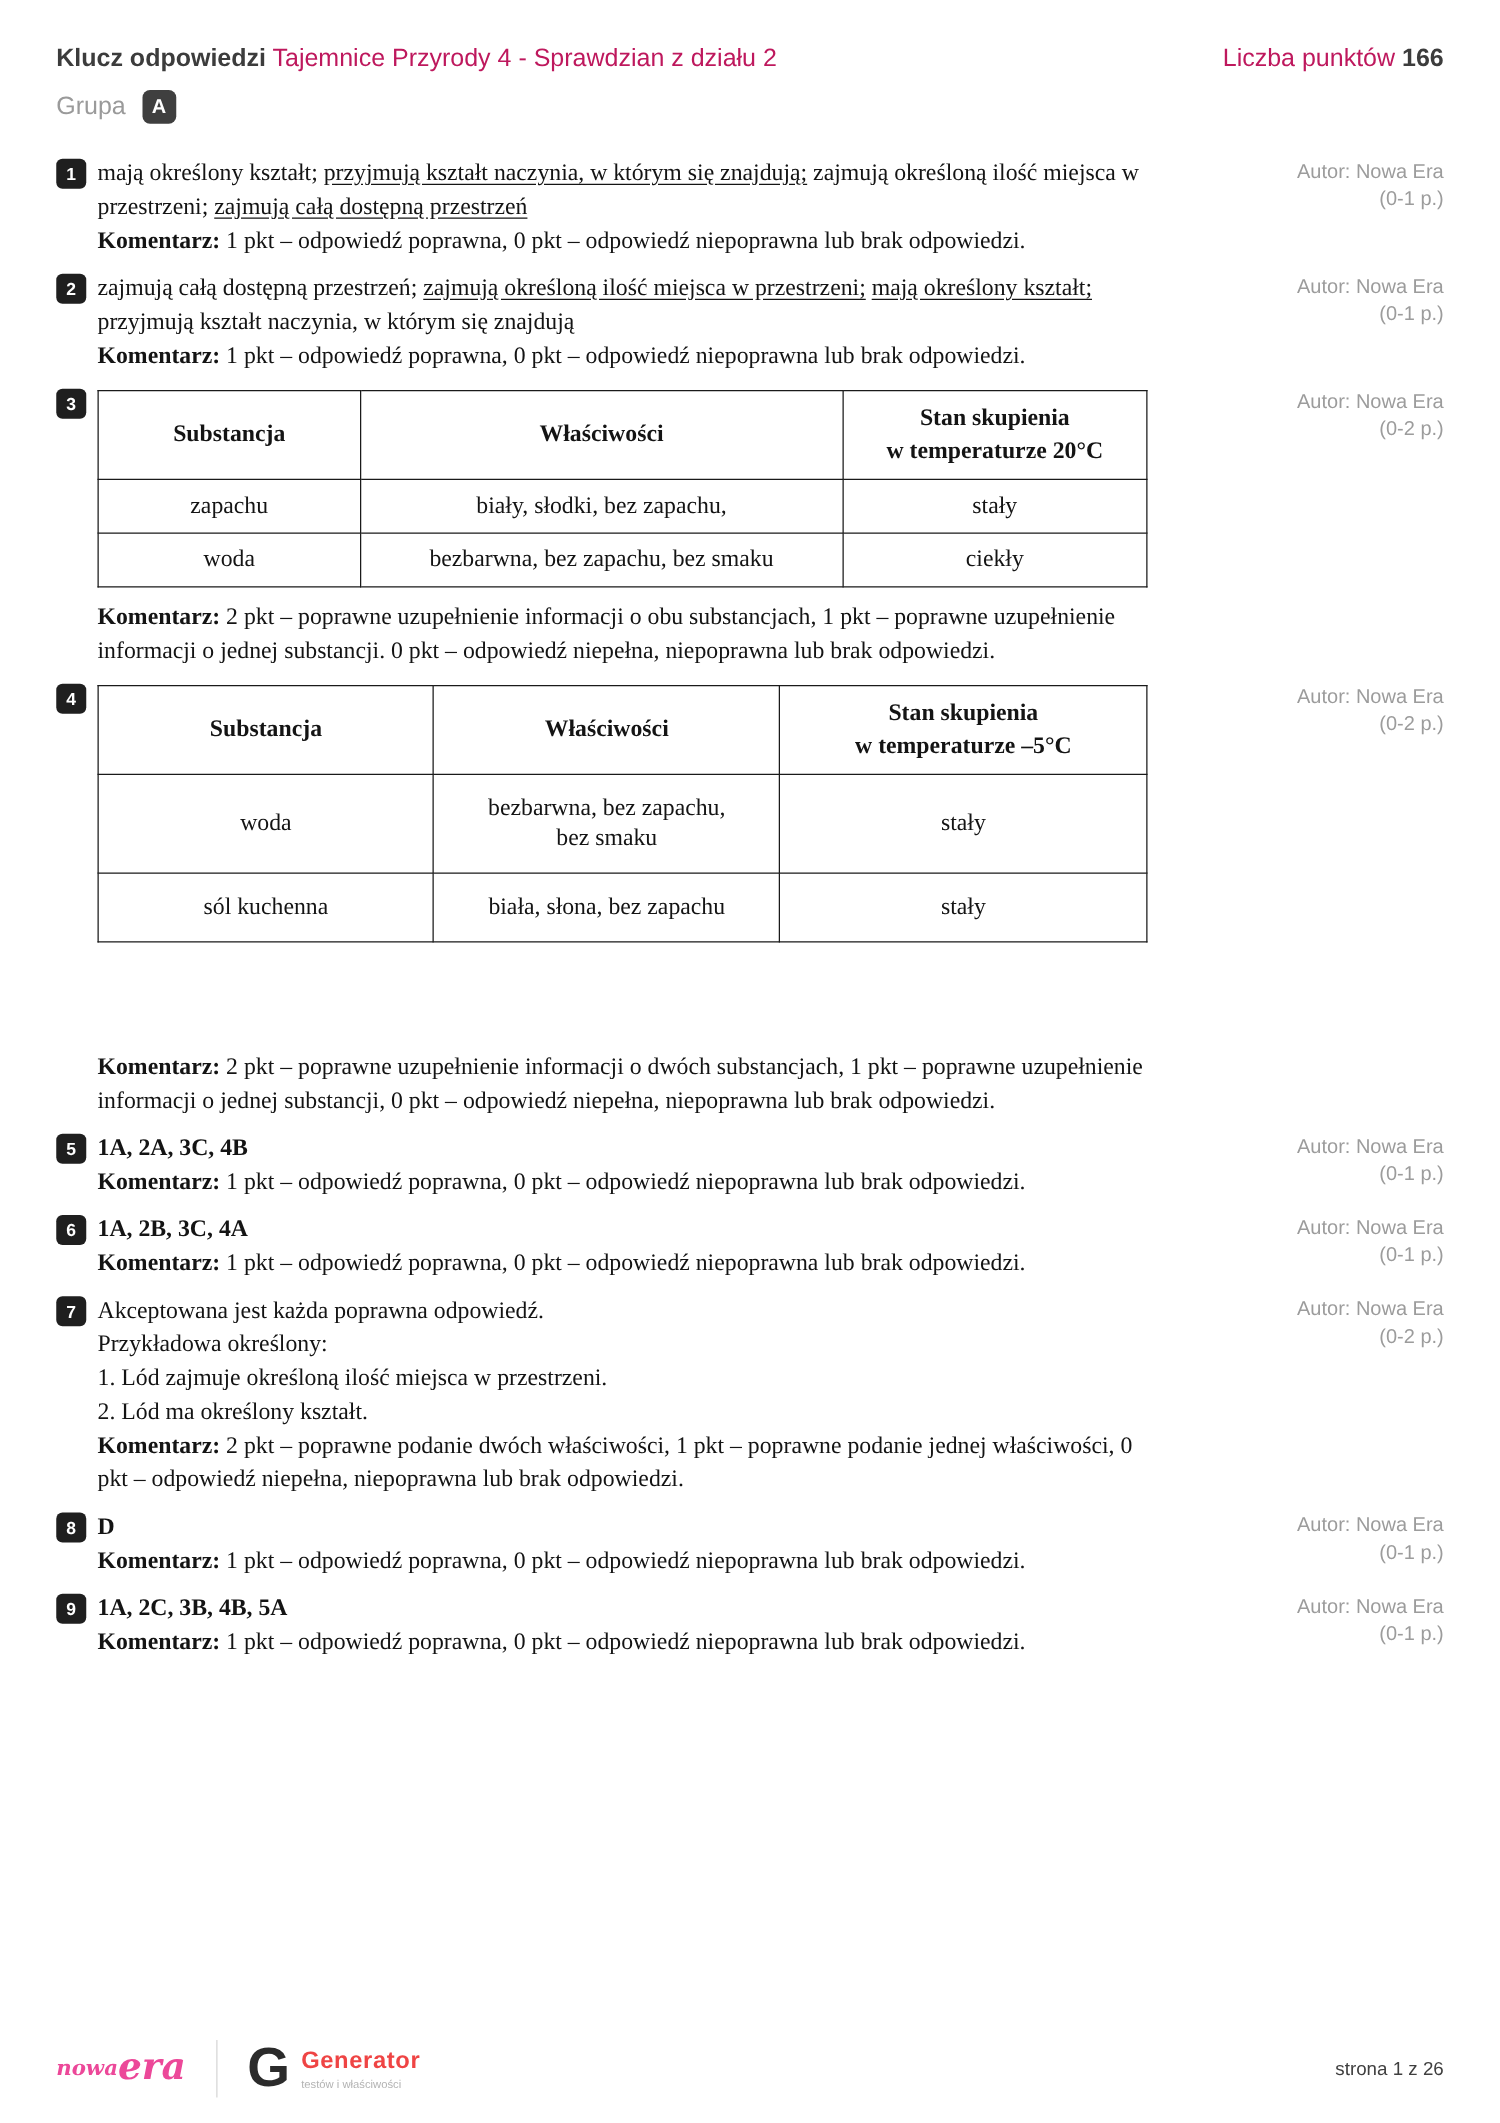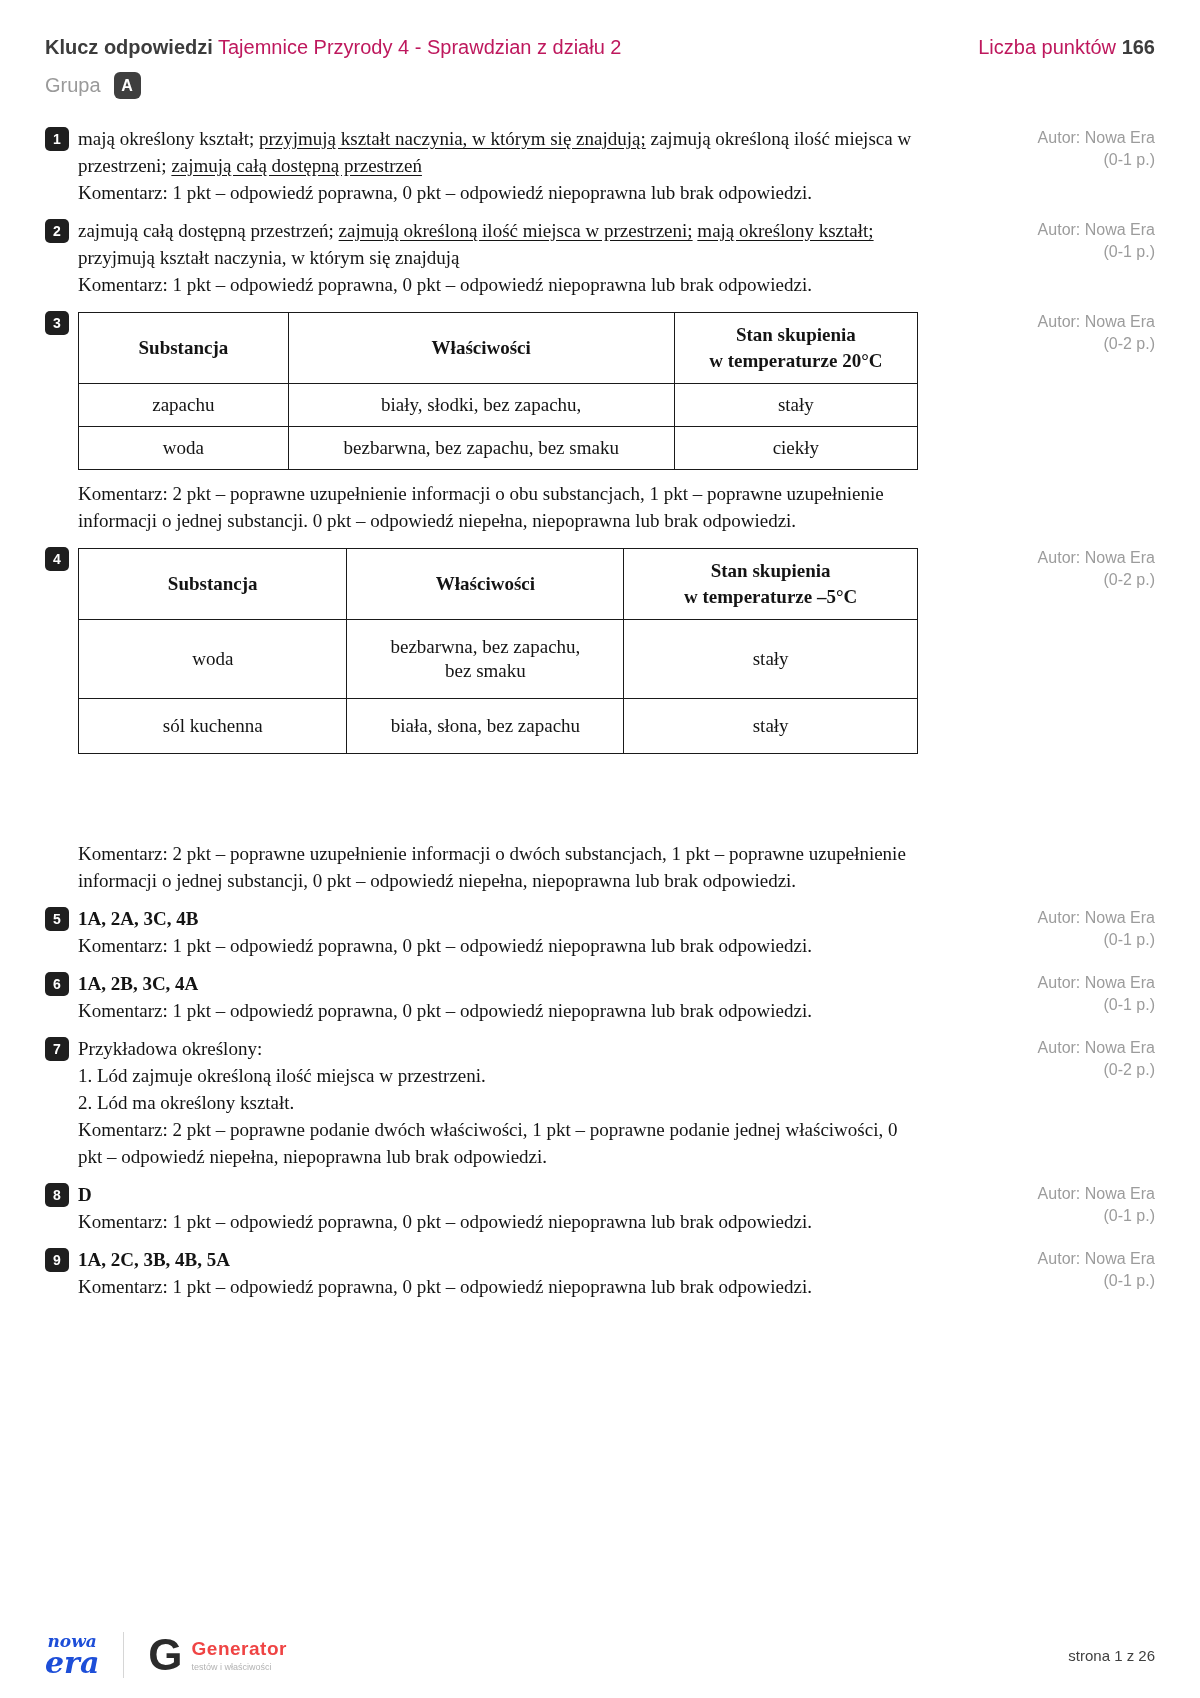--- a/index.html
+++ b/index.html
@@ -38,21 +38,21 @@
     font-family: "Liberation Sans", sans-serif; font-weight: bold; font-size: 14px;
     display: flex; align-items: center; justify-content: center;
   }
   .content { margin-left: 9px; width: 842px; font-size: 19px; line-height: 27px; }
   .meta {
     flex: 1; text-align: right; padding-top: 2px;
     font-family: "Liberation Sans", sans-serif; font-size: 16px; line-height: 22px; color: #9c9c9c;
   }
   .answer, .comment { margin: 0; }
   .u { text-decoration: underline; text-underline-offset: 3px; }
-  .comment b { font-weight: normal; }
+  .comment b { font-weight: bold; }
   .answer-key { font-weight: bold; }
   .gap-top { margin-top: 86px; }
 
   
   .ans-table {
     border-collapse: collapse; table-layout: fixed;
     width: 840px; margin: 3px 0 10px 0;
   }
   .ans-table th, .ans-table td {
     border: 1.5px solid #1a1a1a;
@@ -66,22 +66,22 @@
   .t4 .c1 { width: 32%; } .t4 .c2 { width: 33%; } .t4 .c3 { width: 35%; }
   .t4 td { padding: 15px 8px; }
 
   
   .footer {
     position: absolute; left: 45px; right: 45px; bottom: 20px;
     display: flex; align-items: center;
     font-family: "Liberation Sans", sans-serif;
   }
   .ne-logo {
-    display: flex; flex-direction: column; align-items: center; line-height: 1;
-    color: #1d4ed8; font-family: "DejaVu Serif", serif; font-style: italic; font-weight: bold;
+    display: flex; align-items: center; line-height: 1;
+    color: #ec4899; font-family: "DejaVu Serif", serif; font-style: italic; font-weight: bold;
   }
   .ne-nowa { font-size: 17px; }
   .ne-era { font-size: 30px; margin-top: -2px; }
   .v-div { width: 1px; height: 46px; background: #d6d6d6; margin: 0 24px; }
   .gen { display: flex; align-items: center; gap: 9px; }
   .gen-g { font-size: 44px; font-weight: bold; color: #2b2b2b; line-height: 0.9; }
   .gen-name { font-size: 19px; font-weight: bold; color: #ef4444; letter-spacing: 0.5px; }
   .gen-tag { font-size: 9px; color: #b3b3b3; margin-top: 2px; }
   .page-num { margin-left: auto; font-size: 15px; color: #3f3f3f; }
 </style>
@@ -231,20 +231,21 @@
         </div>
         <div class="meta">
           <div>Autor: Nowa Era</div>
           <div>(0-1 p.)</div>
         </div>
       </section>
 
       <section class="item">
         <div class="badge">7</div>
         <div class="content">
+          <p class="answer">Akceptowana jest każda poprawna odpowiedź.</p>
           <p class="answer">Przykładowa określony:</p>
           <p class="answer">1. Lód zajmuje określoną ilość miejsca w przestrzeni.</p>
           <p class="answer">2. Lód ma określony kształt.</p>
           <p class="comment"><b>Komentarz:</b> <span>2 pkt – poprawne podanie dwóch właściwości, 1 pkt – poprawne podanie jednej właściwości, 0 pkt – odpowiedź niepełna, niepoprawna lub brak odpowiedzi.</span></p>
         </div>
         <div class="meta">
           <div>Autor: Nowa Era</div>
           <div>(0-2 p.)</div>
         </div>
       </section>

